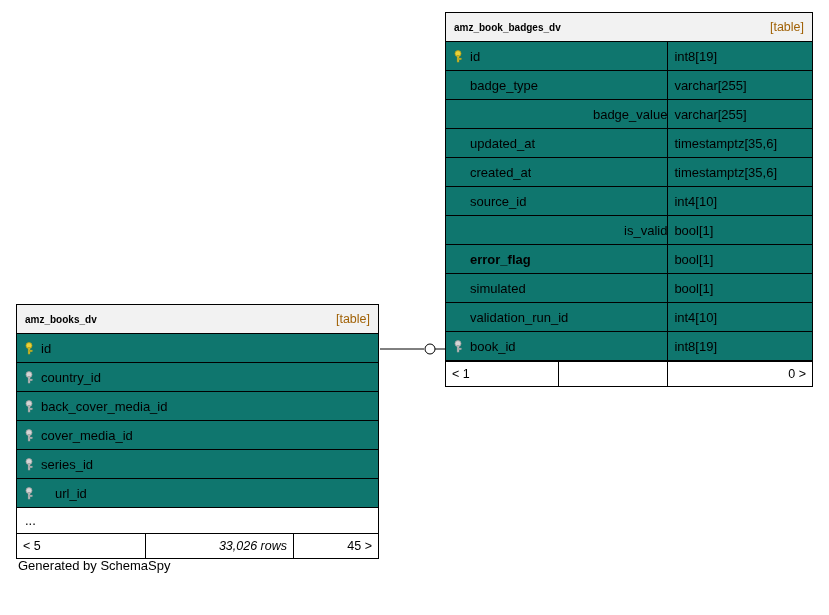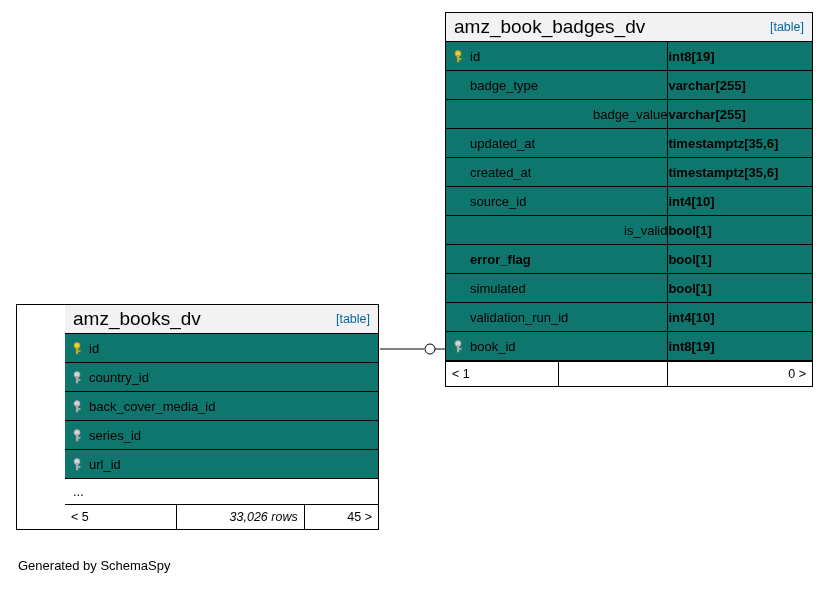--- a/index.html
+++ b/index.html
@@ -37,27 +37,27 @@
     display: flex;
     align-items: center;
     justify-content: space-between;
     background: #f2f2f2;
     border-bottom: 1px solid #000000;
     box-sizing: border-box;
     padding: 0 8px;
     height: 29px;
   }
   .table-title {
-    font-weight: normal;
-    font-size: 19px;
+    font-weight: bold;
+    font-size: 10px;
     white-space: nowrap;
   }
   .table-tag {
     font-size: 12.5px;
-    color: #0369a1;
+    color: #a16207;
     white-space: nowrap;
   }
 
   .col-row {
     display: flex;
     align-items: center;
     height: 29px;
     border-bottom: 1px solid #000000;
     box-sizing: border-box;
     background: #0f766e;
@@ -72,24 +72,24 @@
     box-sizing: border-box;
     padding-left: 8px;
     height: 100%;
     overflow: hidden;
   }
   .col-type-cell {
     display: flex;
     align-items: center;
     box-sizing: border-box;
     border-left: 1px solid #000000;
+    padding-left: 6px;
     height: 100%;
     white-space: nowrap;
     overflow: hidden;
-    font-weight: bold;
   }
 
   .key-slot {
     width: 16px;
     min-width: 16px;
     display: inline-flex;
     align-items: center;
     justify-content: flex-start;
   }
 
@@ -131,21 +131,20 @@
     padding-left: 8px;
     border-bottom: none;
     font-size: 13px;
   }
 
   
   #books-table {
     left: 16px;
     top: 304px;
     width: 363px;
-    padding-left: 48px;
   }
   #badges-table {
     left: 445px;
     top: 12px;
     width: 368px;
   }
 
   .caption {
     position: absolute;
     left: 18px;
@@ -319,36 +318,48 @@
           <svg width="11" height="13" viewBox="0 0 11 13" aria-hidden="true">
             <circle cx="4" cy="3.6" r="3" fill="#d6d6d6" stroke="#9a9a9a" stroke-width="0.8"></circle>
             <rect x="3.2" y="5.6" width="1.7" height="6.4" fill="#d6d6d6" stroke="#9a9a9a" stroke-width="0.6"></rect>
             <rect x="4.6" y="8.2" width="2.6" height="1.4" fill="#d6d6d6" stroke="#9a9a9a" stroke-width="0.6"></rect>
           </svg>
         </span>
         <span class="col-label">back_cover_media_id</span>
       </div>
     </div>
 
+    <div class="col-row">
+      <div class="col-name-cell" style="width:361px;">
+        <span class="key-slot">
+          <svg width="11" height="13" viewBox="0 0 11 13" aria-hidden="true">
+            <circle cx="4" cy="3.6" r="3" fill="#d6d6d6" stroke="#9a9a9a" stroke-width="0.8"></circle>
+            <rect x="3.2" y="5.6" width="1.7" height="6.4" fill="#d6d6d6" stroke="#9a9a9a" stroke-width="0.6"></rect>
+            <rect x="4.6" y="8.2" width="2.6" height="1.4" fill="#d6d6d6" stroke="#9a9a9a" stroke-width="0.6"></rect>
+          </svg>
+        </span>
+        <span class="col-label">cover_media_id</span>
+      </div>
+    </div>
 
     <div class="col-row">
       <div class="col-name-cell" style="width:361px;">
         <span class="key-slot">
           <svg width="11" height="13" viewBox="0 0 11 13" aria-hidden="true">
             <circle cx="4" cy="3.6" r="3" fill="#d6d6d6" stroke="#9a9a9a" stroke-width="0.8"></circle>
             <rect x="3.2" y="5.6" width="1.7" height="6.4" fill="#d6d6d6" stroke="#9a9a9a" stroke-width="0.6"></rect>
             <rect x="4.6" y="8.2" width="2.6" height="1.4" fill="#d6d6d6" stroke="#9a9a9a" stroke-width="0.6"></rect>
           </svg>
         </span>
         <span class="col-label">series_id</span>
       </div>
     </div>
 
     <div class="col-row">
-      <div class="col-name-cell" style="width:361px;">
+      <div class="col-name-cell" style="width:361px;gap:14px;">
         <span class="key-slot">
           <svg width="11" height="13" viewBox="0 0 11 13" aria-hidden="true">
             <circle cx="4" cy="3.6" r="3" fill="#d6d6d6" stroke="#9a9a9a" stroke-width="0.8"></circle>
             <rect x="3.2" y="5.6" width="1.7" height="6.4" fill="#d6d6d6" stroke="#9a9a9a" stroke-width="0.6"></rect>
             <rect x="4.6" y="8.2" width="2.6" height="1.4" fill="#d6d6d6" stroke="#9a9a9a" stroke-width="0.6"></rect>
           </svg>
         </span>
         <span class="col-label">url_id</span>
       </div>
     </div>

